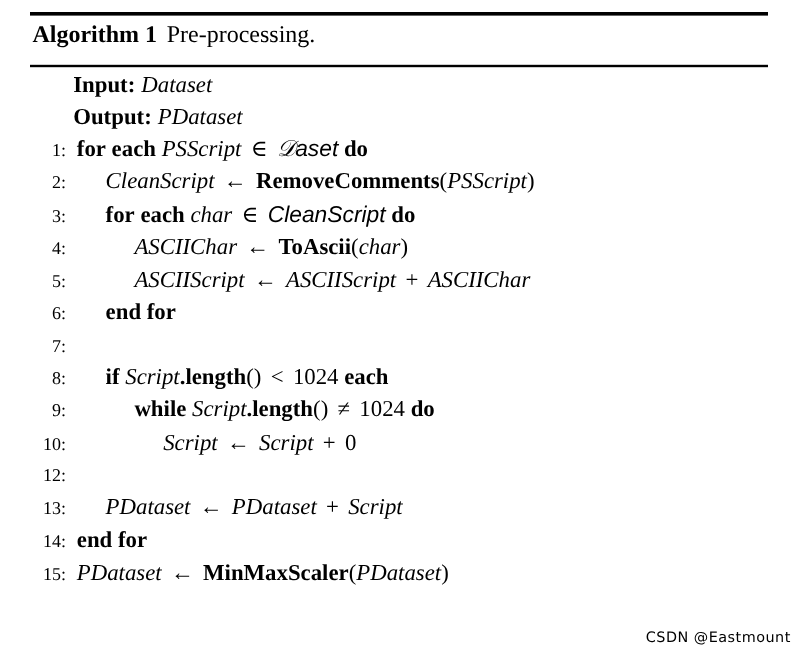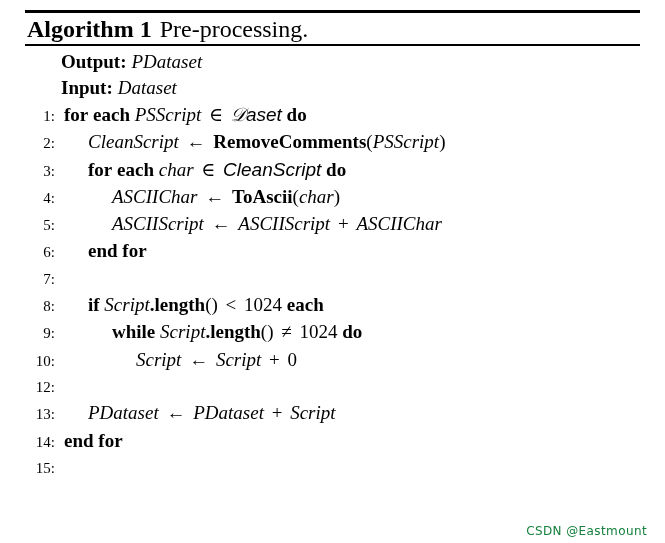--- a/index.html
+++ b/index.html
@@ -30,23 +30,23 @@
     width: 100%;
   }
   .rule-mid {
     height: 2px;
     background: #000000;
     width: 100%;
   }
 
   
   .title-row {
-    font-size: 24px;
+    font-size: 20px;
     line-height: 28px;
-    padding: 2px 0 1px 2px;
+    padding: 2px 0 11px 2px;
     white-space: nowrap;
   }
   .title-label {
     font-weight: bold;
   }
   .title-caption {
     font-weight: normal;
     margin-left: 8px;
   }
 
@@ -98,49 +98,49 @@
   .kw   { font-weight: bold; }
   .var  { font-style: italic; }
   .cal  { font-style: italic; font-family: Liberation Sans, sans-serif; }
   .op   { font-style: normal; padding: 0 3px; }
   .num-lit { font-style: normal; }
   .paren { font-style: normal; }
 
   
   .watermark {
     position: absolute;
-    right: 18px;
+    right: 6px;
     top: 524px;
     font-family: "DejaVu Sans", "Liberation Sans", sans-serif;
     font-size: 12px;
-    color: #15803d;
+    color: #000000;
     letter-spacing: 0.4px;
     white-space: nowrap;
   }
 </style>
 </head>
 <body>
 
 <div class="algorithm">
 
   <div class="rule-top"></div>
 
   <div class="title-row">
     <span class="title-label">Algorithm 1</span><span class="title-caption">Pre-processing.</span>
   </div>
 
   <div class="rule-mid"></div>
 
   <div class="io-block">
     <div class="io-row">
+      <span class="io-key">Input:</span><span class="io-val">Dataset</span>
+    </div>
+    <div class="io-row">
       <span class="io-key">Output:</span><span class="io-val">PDataset</span>
     </div>
-    <div class="io-row">
-      <span class="io-key">Input:</span><span class="io-val">Dataset</span>
-    </div>
   </div>
 
   <div class="lines" id="lines-container">
       <div class="line">
         <span class="num">1:</span>
         <span class="code ind0"><span class="kw">for&nbsp;each</span>&nbsp;<span class="var">PSScript</span>&nbsp;<span class="op">∈</span>&nbsp;<span class="cal">𝒟aset</span>&nbsp;<span class="kw">do</span></span>
       </div>
       <div class="line">
         <span class="num">2:</span>
         <span class="code ind1"><span class="var">CleanScript</span>&nbsp;<span class="op">←</span>&nbsp;<span class="kw">RemoveComments</span><span class="paren">(</span><span class="var">PSScript</span><span class="paren">)</span></span>
@@ -182,18 +182,19 @@
       <div class="line">
         <span class="num">13:</span>
         <span class="code ind1"><span class="var">PDataset</span>&nbsp;<span class="op">←</span>&nbsp;<span class="var">PDataset</span>&nbsp;<span class="op">+</span>&nbsp;<span class="var">Script</span></span>
       </div>
       <div class="line">
         <span class="num">14:</span>
         <span class="code ind0"><span class="kw">end&nbsp;for</span></span>
       </div>
       <div class="line">
         <span class="num">15:</span>
+        <span class="code ind0"><span class="var">PDataset</span>&nbsp;<span class="op">←</span>&nbsp;<span class="kw">MinMaxScaler</span><span class="paren">(</span><span class="var">PDataset</span><span class="paren">)</span></span>
       </div>
     </div>
 
 </div>
 
 <div class="watermark">CSDN @Eastmount</div>
 
 </body></html>

